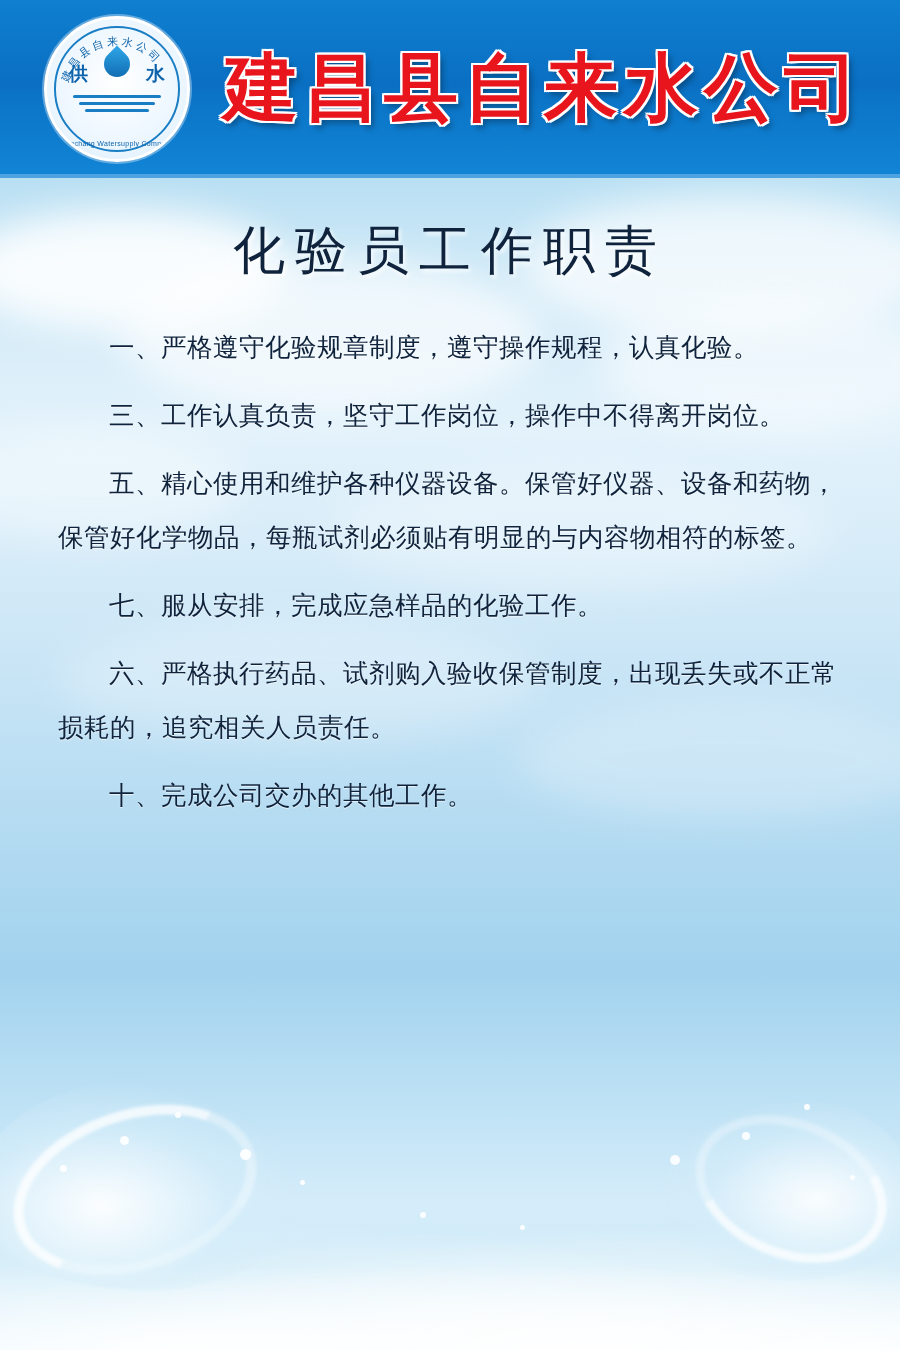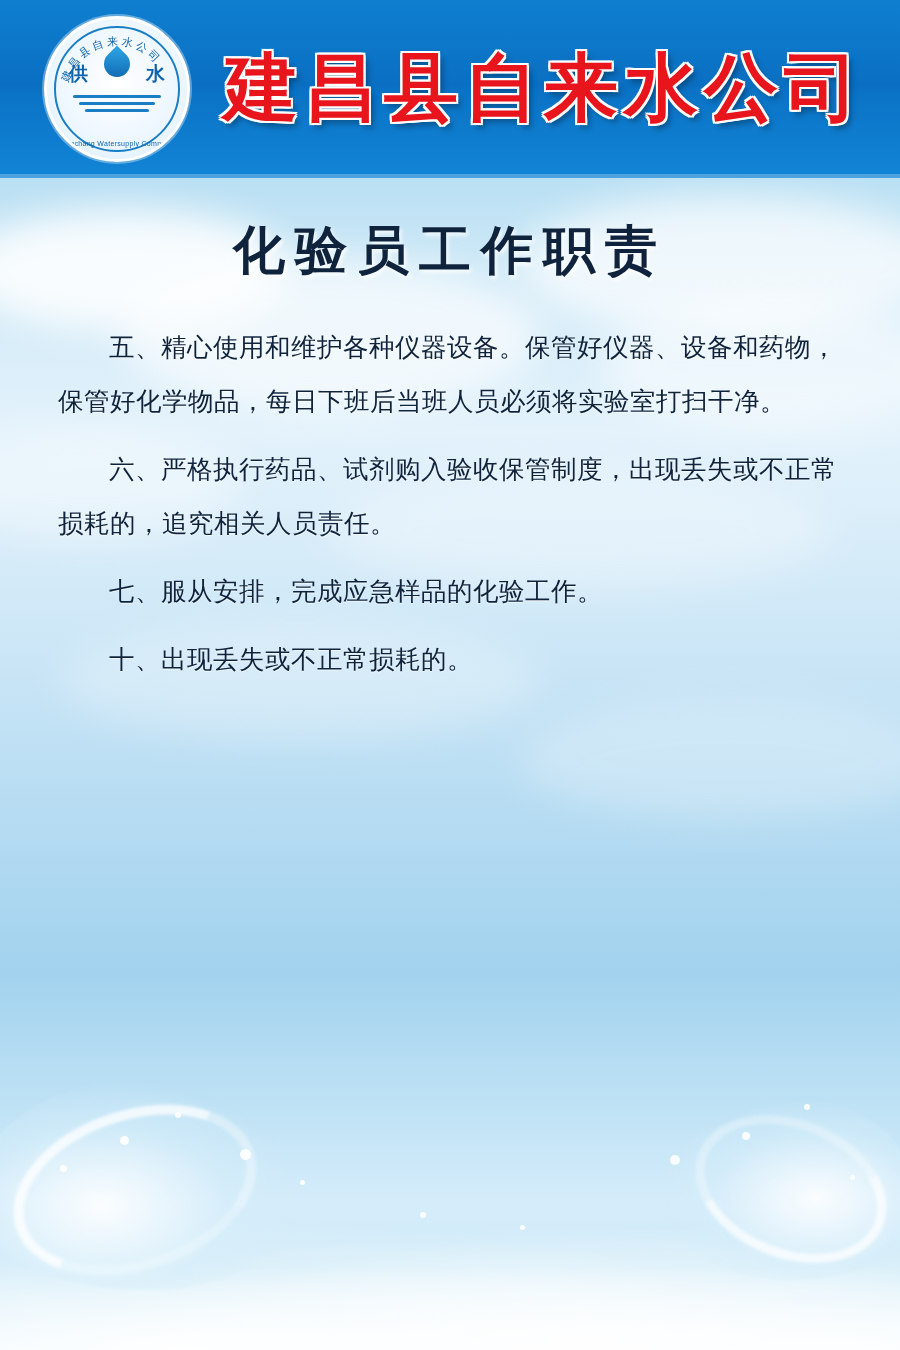--- a/index.html
+++ b/index.html
@@ -154,21 +154,21 @@
   }
 
   
   .title {
     position: relative;
     z-index: 4;
     text-align: center;
     margin-top: 38px;
     font-family: "DejaVu Sans", sans-serif;
     font-size: 52px;
-    font-weight: bold;
+    font-weight: normal;
     letter-spacing: 10px;
     color: #10233c;
     text-shadow: 2px 3px 4px rgba(255,255,255,.85);
   }
 
   
   .content {
     position: relative;
     z-index: 4;
     margin: 34px 58px 0 58px;
@@ -290,24 +290,26 @@
       </div>
       <div class="en">Jianchang Watersupply Company</div>
     </div>
 
     <div class="company-name">建昌县自来水公司</div>
   </div>
 
   <div class="title">化验员工作职责</div>
 
   <div class="content">
-    <div class="clause">五、精心使用和维护各种仪器设备。保管好仪器、设备和药物，保管好化学物品，每日下班后当班人员必须将实验室打扫干净。</div>
+    <div class="clause">一、严格遵守化验规章制度，遵守操作规程，认真化验。</div>
+    <div class="clause">三、工作认真负责，坚守工作岗位，操作中不得离开岗位。</div>
+    <div class="clause">五、精心使用和维护各种仪器设备。保管好仪器、设备和药物，保管好化学物品，每瓶试剂必须贴有明显的与内容物相符的标签。</div>
+    <div class="clause">七、服从安排，完成应急样品的化验工作。</div>
     <div class="clause">六、严格执行药品、试剂购入验收保管制度，出现丢失或不正常损耗的，追究相关人员责任。</div>
-    <div class="clause">七、服从安排，完成应急样品的化验工作。</div>
-    <div class="clause">十、出现丢失或不正常损耗的。</div>
+    <div class="clause">十、完成公司交办的其他工作。</div>
   </div>
 
   <div class="water">
     <div class="wave-base"></div>
     <div class="swirl-left"></div>
     <div class="swirl-right"></div>
     <div class="droplets">
       <span style="left:120px; bottom:205px; width:9px;  height:9px;"></span>
       <span style="left:175px; bottom:232px; width:6px;  height:6px;"></span>
       <span style="left:240px; bottom:190px; width:11px; height:11px;"></span>

